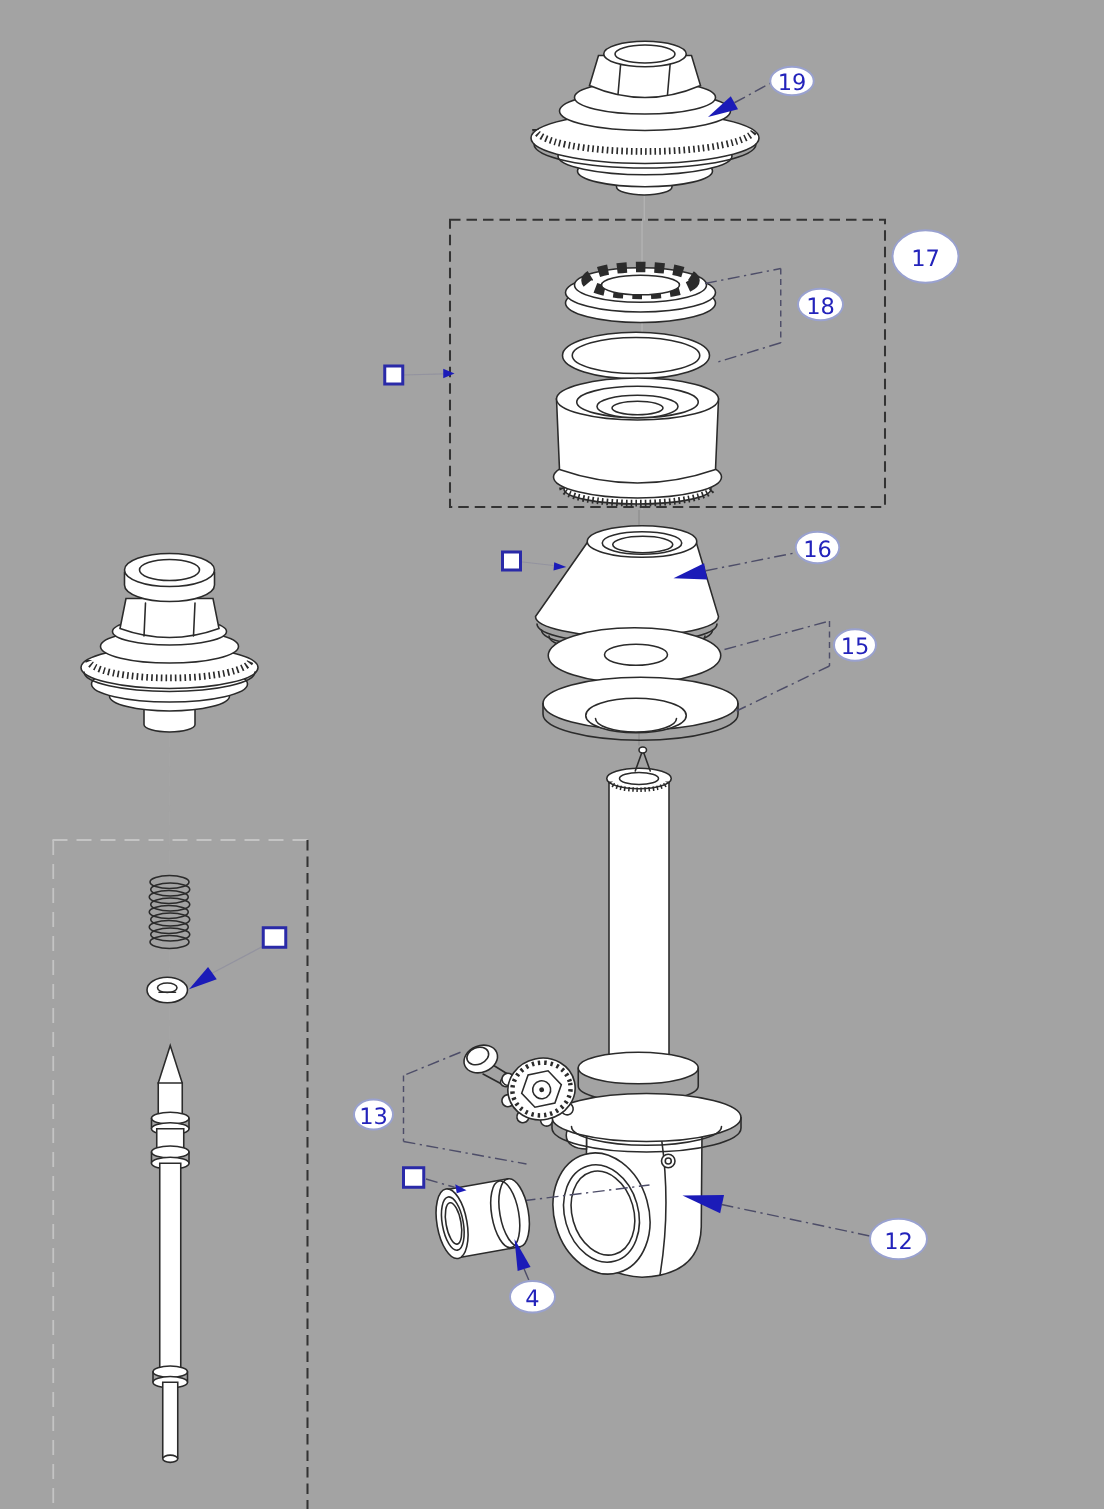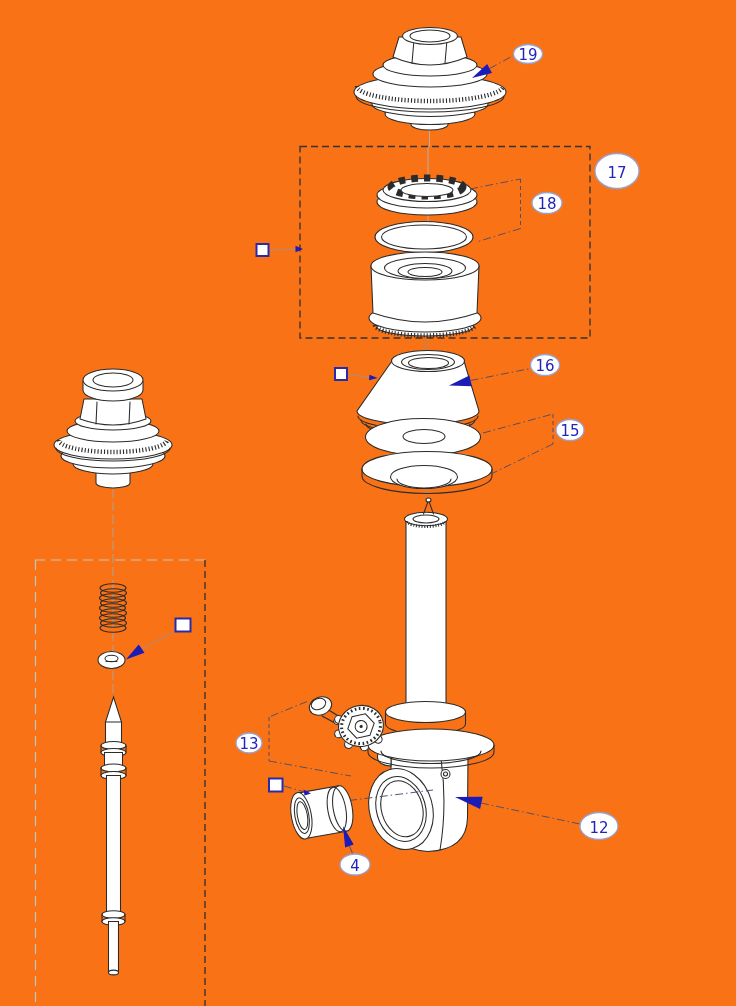--- a/index.html
+++ b/index.html
@@ -1,16 +1,16 @@
 <!DOCTYPE html>
 <html><head>
 <meta charset="utf-8">
 <style>
   html,body { margin:0; padding:0; background:#ffffff; }
-  #stage { position:relative; width:736px; height:1006px; background:#f97316; overflow:hidden; }
+  #stage { position:relative; width:736px; height:1006px; background:#a3a3a3; overflow:hidden; }
   svg { display:block; }
   .ln   { fill:none; stroke:#2b2b2b; stroke-width:1.05; stroke-linecap:round; }
   .lnf  { fill:#ffffff; stroke:#2b2b2b; stroke-width:1.05; }
   .knurl{ fill:none; stroke:#2b2b2b; stroke-width:4.5; stroke-dasharray:1.1 2.1; }
   .teeth{ fill:none; stroke:#2b2b2b; stroke-width:7;   stroke-dasharray:6.5 6; }
   .serr { fill:none; stroke:#2b2b2b; stroke-width:3;   stroke-dasharray:1.6 2.6; }
   .capk { fill:none; stroke:#2b2b2b; stroke-width:3;   stroke-dasharray:1 1.7; }
   .cl    { stroke:#b3b3b3; stroke-width:0.9; fill:none; }
   .cl-dash { stroke:#a5a5a5; stroke-dasharray:9 4; }
   .cl-dd { stroke:#8f8f8f; stroke-dasharray:12 3 3 3; }

